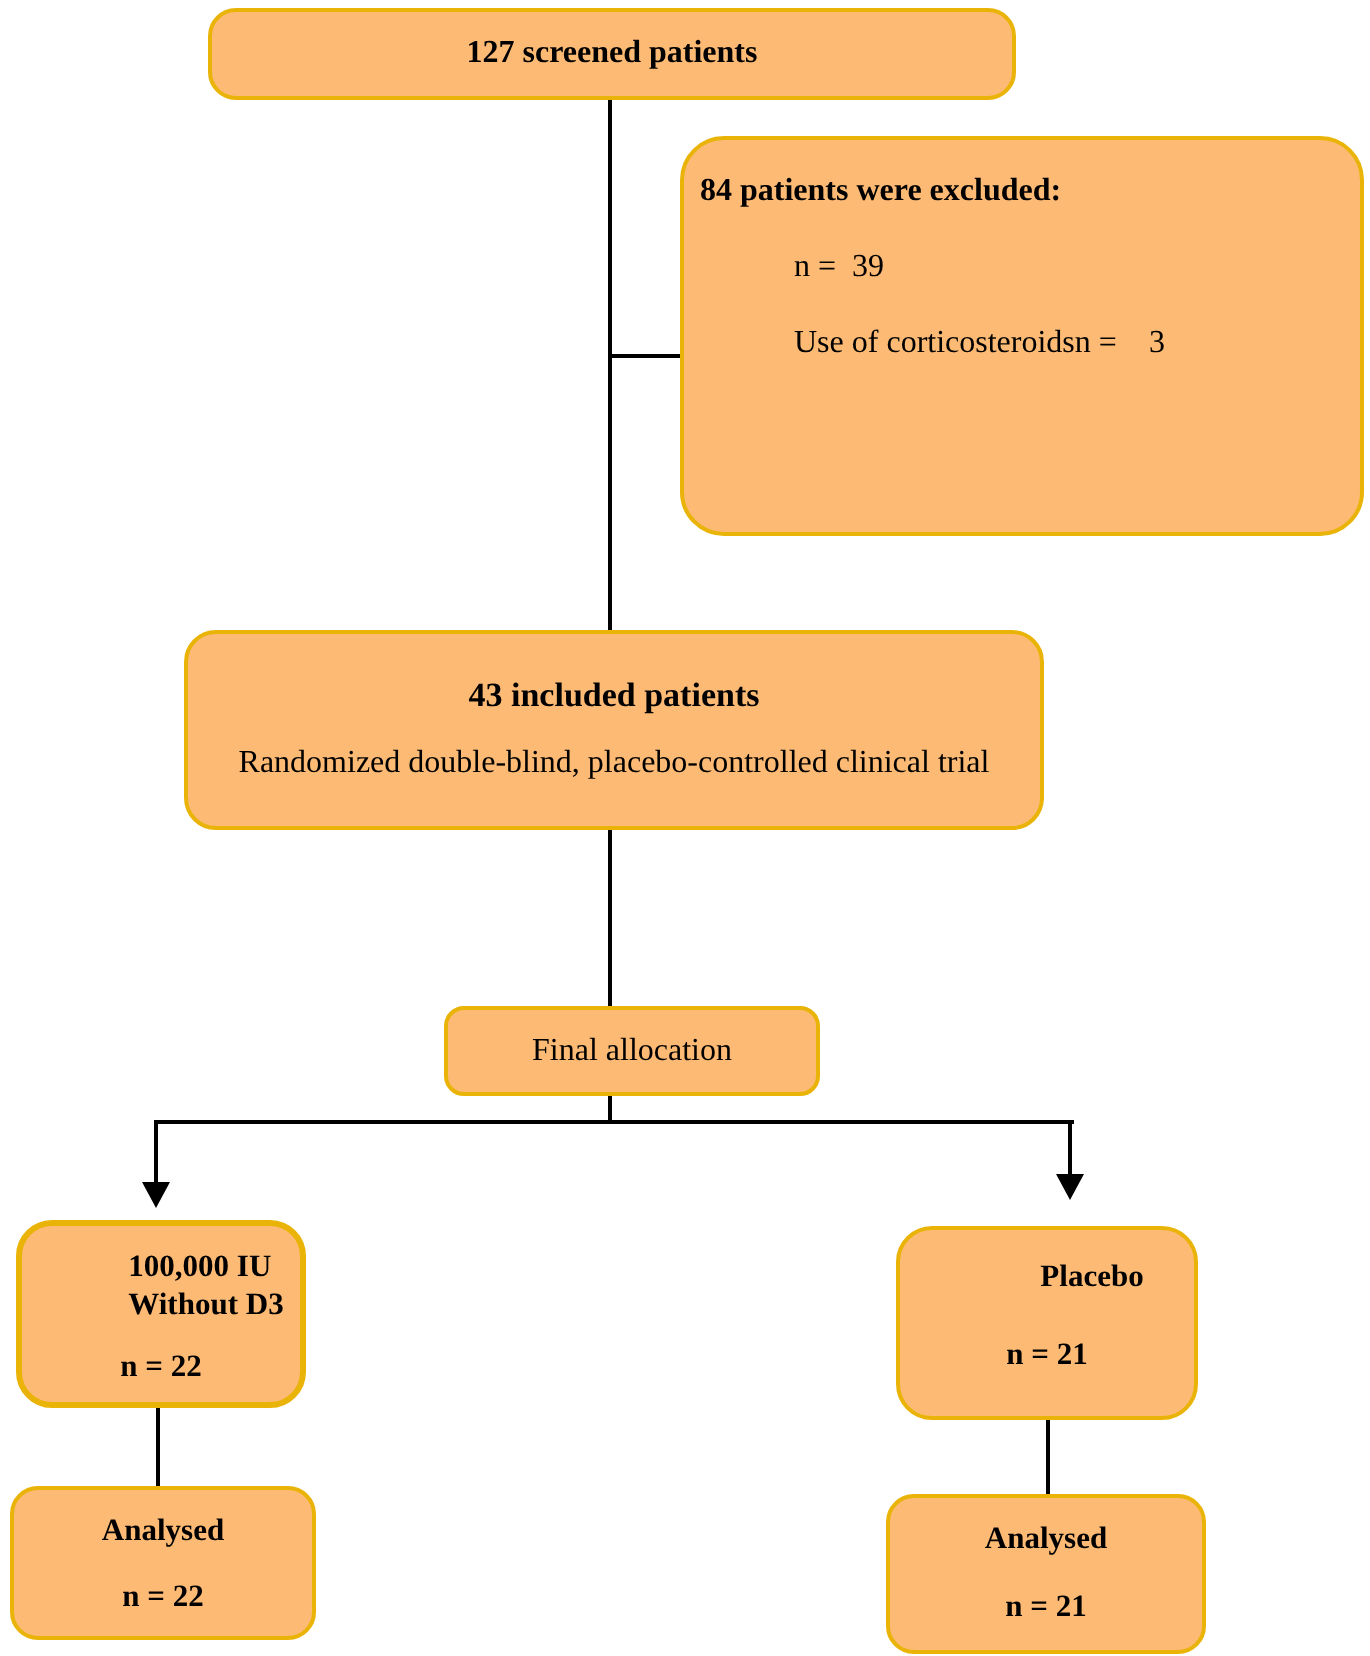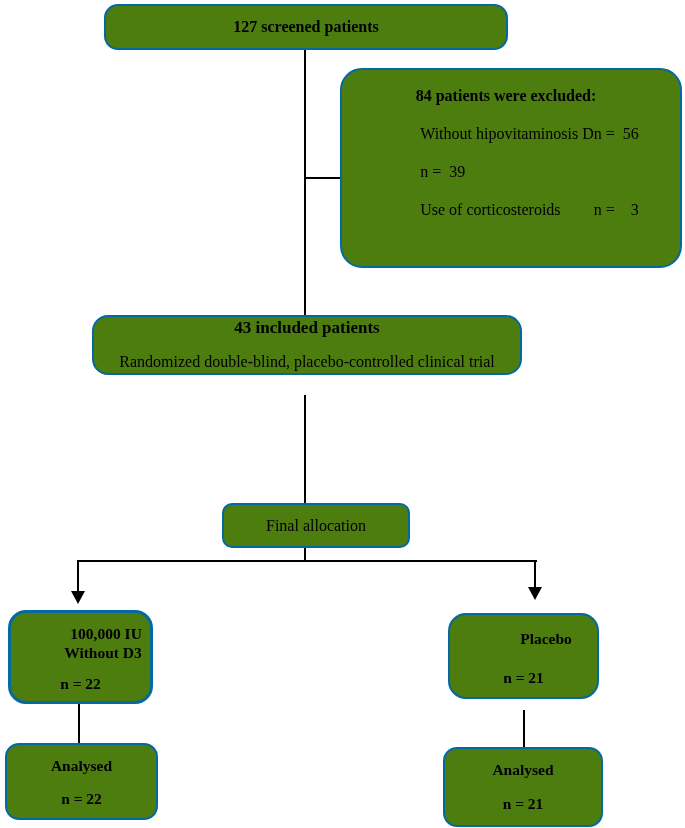--- a/index.html
+++ b/index.html
@@ -10,22 +10,22 @@
   }
   .canvas {
     position: relative;
     width: 685px;
     height: 828px;
     background: #fff;
     overflow: hidden;
   }
   .box {
     position: absolute;
-    background: #4d7c0f;
-    border: 2px solid #0369a1;
+    background: #fdba74;
+    border: 2px solid #eab308;
     display: flex;
     flex-direction: column;
     align-items: center;
   }
   .line { position: absolute; background: #000; }
   .arrowhead {
     position: absolute;
     width: 0; height: 0;
     border-left: 7px solid transparent;
     border-right: 7px solid transparent;
@@ -37,35 +37,35 @@
     left: 104px; top: 4px; width: 404px; height: 46px;
     border-radius: 14px; border-width: 2.5px;
     justify-content: center;
     font-size: 16px; font-weight: bold;
   }
 
   
   .excluded {
     left: 340px; top: 68px; width: 342px; height: 200px;
     border-radius: 22px;
-    align-items: center;
+    align-items: flex-start;
     padding: 16px 18px 0 8px;
   }
   .excluded-header { font-size: 16px; font-weight: bold; line-height: 20px; }
   .excluded-items { margin-top: 18px; display: flex; flex-direction: column; gap: 18px; }
   .excl-row {
     display: flex; justify-content: space-between; align-items: baseline;
     padding-left: 47px; font-size: 16px; line-height: 20px;
   }
   .excl-n { white-space: pre; }
   .excl-num { display: inline-block; width: 1.5em; text-align: right; }
 
   
   .included {
-    left: 92px; top: 315px; width: 430px; height: 60px;
+    left: 92px; top: 315px; width: 430px; height: 100px;
     border-radius: 16px; border-width: 2.5px;
     justify-content: center; gap: 14px;
   }
   .included-title { font-size: 17px; font-weight: bold; line-height: 20px; }
   .included-sub { font-size: 16px; line-height: 20px; }
 
   
   .allocation {
     left: 222px; top: 503px; width: 188px; height: 45px;
     border-radius: 10px;
@@ -75,26 +75,26 @@
   }
 
   
   .arm-left {
     left: 8px; top: 610px; width: 145px; height: 94px;
     border-radius: 18px; border-width: 3px;
     padding-top: 11px; gap: 13px;
     font-size: 15.5px; font-weight: bold;
   }
   .arm-right {
-    left: 448px; top: 613px; width: 151px; height: 86px;
+    left: 448px; top: 613px; width: 151px; height: 97px;
     border-radius: 18px; border-width: 2.5px;
     padding-top: 14px; gap: 21px;
     font-size: 15.5px; font-weight: bold;
   }
-  .arm-title { text-align: right; line-height: 19px; margin-left: 45px; }
+  .arm-title { text-align: left; line-height: 19px; margin-left: 45px; }
 
   
   .analysed-left {
     left: 5px; top: 743px; width: 153px; height: 77px;
     border-radius: 14px; border-width: 2.5px;
     padding-top: 12px; gap: 15px;
     font-size: 15.5px; font-weight: bold;
   }
   .analysed-right {
     left: 443px; top: 747px; width: 160px; height: 80px;
@@ -122,24 +122,20 @@
   <div class="line" style="left:78px; top:704px; width:2px; height:39px;"></div>
   <div class="line" style="left:523px; top:710px; width:2px; height:37px;"></div>
 
   <div class="box screened">
     <span>127 screened patients</span>
   </div>
 
   <div class="box excluded">
     <div class="excluded-header">84 patients were excluded:</div>
     <div class="excluded-items">
-      <div class="excl-row">
-        <span>Without hipovitaminosis D</span>
-        <span class="excl-n"><span>n =</span><span class="excl-num">56</span></span>
-      </div>
       <div class="excl-row">
         <span class="excl-n"><span>n =</span><span class="excl-num">39</span></span>
       </div>
       <div class="excl-row">
         <span>Use of corticosteroids</span>
         <span class="excl-n"><span>n =</span><span class="excl-num">3</span></span>
       </div>
     </div>
   </div>
 

